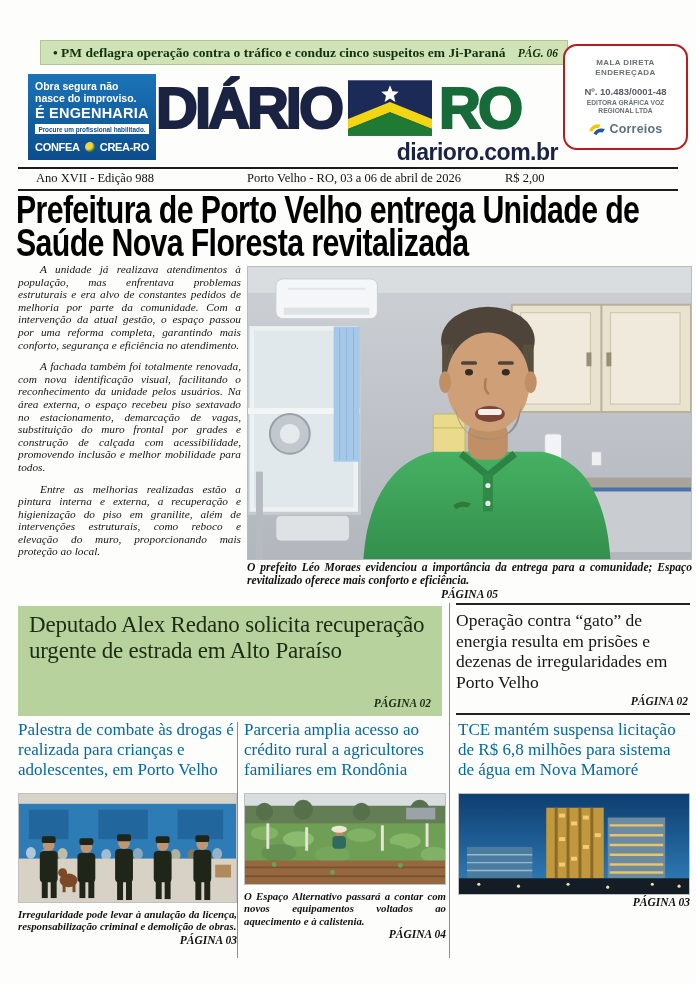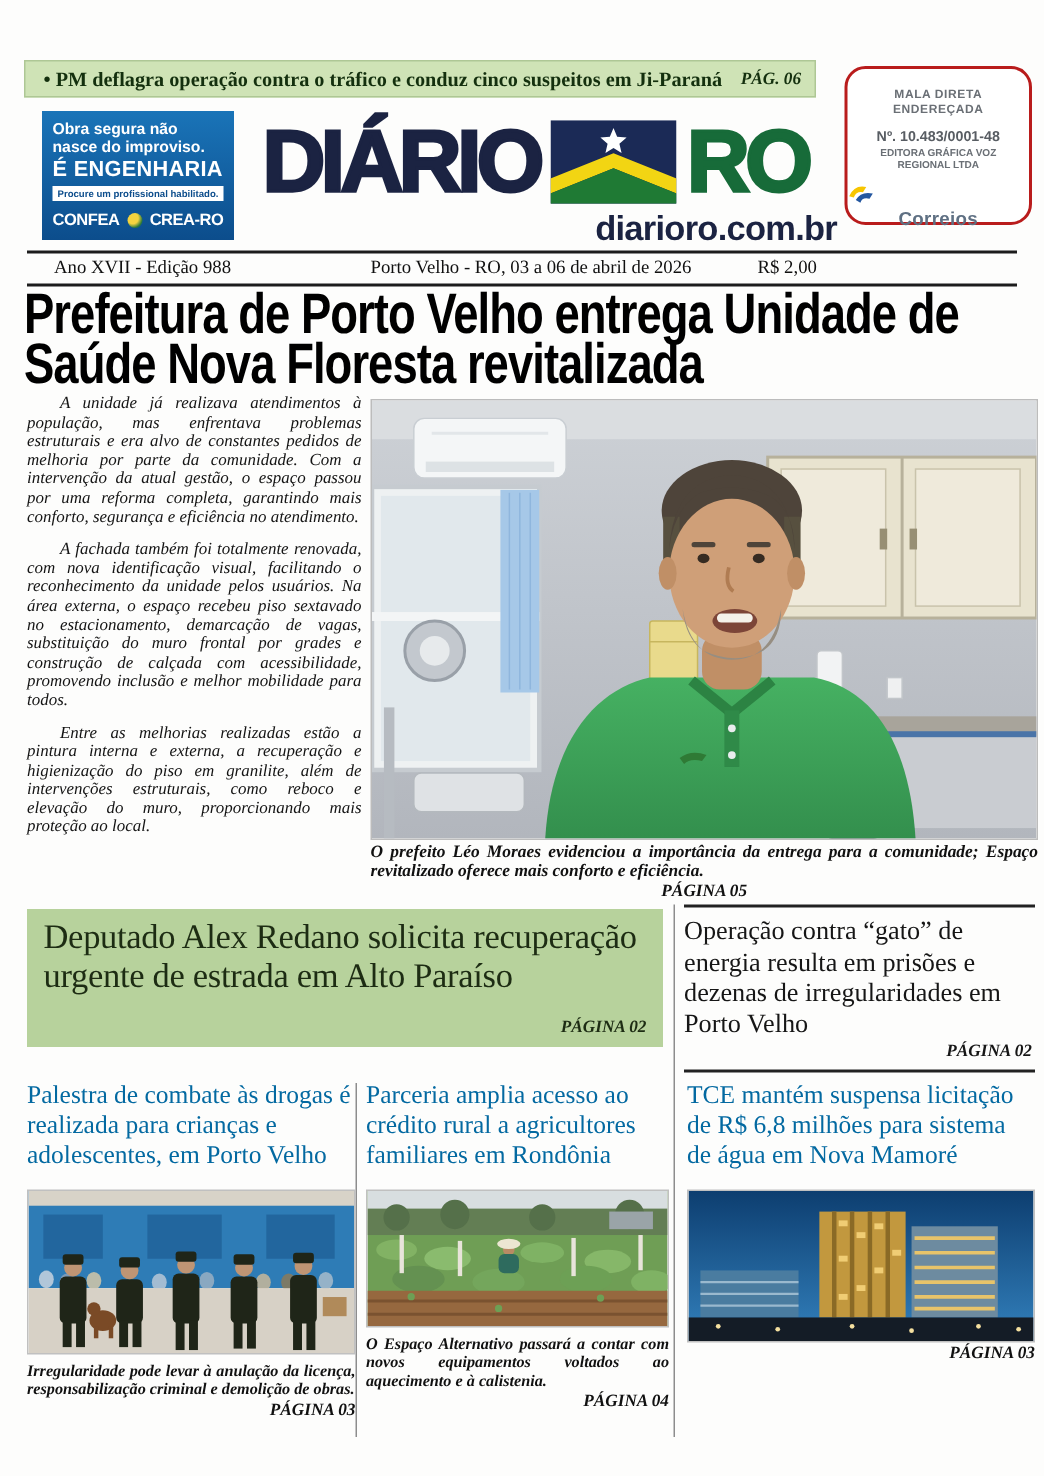--- a/index.html
+++ b/index.html
@@ -1,51 +1,51 @@
 <!DOCTYPE html>
 <html><head>
 <meta charset="utf-8">
 <style>
   * { margin:0; padding:0; box-sizing:border-box; }
   html,body { background:#e9e9e9; }
   .page { position:relative; width:696px; height:984px; background:#fdfdfc;
           font-family:"Liberation Serif", serif; color:#111; overflow:hidden; margin:0 auto; }
 
   
-  .banner { position:absolute; left:16px; top:40px; width:528px; height:25px;
+  .banner { position:absolute; left:40px; top:40px; width:528px; height:25px;
             background:#cfe3b6; border:1px solid #aec795; display:flex; align-items:center; }
   .banner-text { font-weight:bold; font-size:13.5px; color:#14300e; padding-left:12px; white-space:nowrap; }
   .banner-page { font-weight:bold; font-style:italic; font-size:11.5px; color:#14300e; margin-left:auto; padding-right:9px; }
 
   
   .mailbox { position:absolute; left:563px; top:44px; width:125px; height:106px;
              border:2px solid #b91c1c; border-radius:14px; text-align:center;
              font-family:"Liberation Sans", sans-serif; color:#6a6f75; background:#fff; }
   .mb-l1 { margin-top:12px; font-size:8px; font-weight:bold; letter-spacing:.4px; line-height:10px; }
   .mb-num { margin-top:8px; font-size:9.5px; font-weight:bold; color:#585d63; }
   .mb-co  { font-size:6.7px; font-weight:bold; margin-top:2px; line-height:8px; }
-  .correios { display:flex; justify-content:center; gap:3px; margin-top:7px;flex-direction:column; }
+  .correios { display:flex; align-items:center; justify-content:center; gap:3px; margin-top:7px; }
   .correios-text { font-weight:bold; font-size:12.5px; color:#5f7083; letter-spacing:.2px; }
 
   
   .ad { position:absolute; left:28px; top:74px; width:128px; height:86px; padding:6px 7px;
         background:linear-gradient(180deg,#1a74b8,#0c4d8c); color:#fff;
         font-family:"Liberation Sans", sans-serif; }
   .ad-l { font-size:10.5px; font-weight:bold; line-height:12px; }
   .ad-big { font-size:14.5px; font-weight:bold; letter-spacing:.2px; margin-top:1px; }
   .ad-strip { background:#fff; color:#0c4d8c; font-size:6.4px; font-weight:bold; text-align:center;
               margin-top:3px; padding:2px 0 1px; }
   .ad-brands { display:flex; align-items:center; justify-content:space-between; margin-top:7px;
                font-weight:bold; font-size:11px; letter-spacing:-.3px; }
   .ad-circle { width:10px; height:10px; border-radius:50%;
                background:radial-gradient(circle at 35% 35%, #f5d33f 40%, #2d7a3a 70%); flex:none; }
 
   
   .masthead { position:absolute; left:156px; top:76px; width:402px; height:64px;
-              display:flex; align-items:center; justify-content:center; gap:7px; }
+              display:flex; align-items:center; gap:7px; }
   .mh-title { font-family:"Liberation Sans", sans-serif; font-weight:bold; font-size:58px;
               letter-spacing:-3px; color:#1b2342; -webkit-text-stroke:2.2px #1b2342; line-height:1; }
   .mh-ro { color:#176b39; -webkit-text-stroke:2.2px #176b39; }
   .flag { width:84px; height:56px; flex:none; }
   .site { position:absolute; left:156px; top:139px; width:402px; text-align:right;
           font-family:"Liberation Sans", sans-serif; font-weight:bold; font-size:23px;
           color:#1b2342; letter-spacing:-.5px; }
 
   
   .rule { position:absolute; left:18px; width:660px; height:2px; background:#1c1c1c; }
@@ -67,21 +67,21 @@
   .lead p { margin-bottom:9px; text-indent:22px; }
   .main-photo { position:absolute; left:247px; top:266px; width:445px; height:294px;
                 border:1px solid #bcbcbc; }
   .main-caption { position:absolute; left:247px; top:562px; width:445px;
                   font-weight:bold; font-style:italic; font-size:11.6px; line-height:12.9px;
                   text-align:justify; }
   .pg { font-weight:bold; font-style:italic; font-size:11.5px; }
   .main-caption .pg { display:block; text-align:center; }
 
   
-  .green-box { position:absolute; left:18px; top:606px; width:424px; height:92px;
+  .green-box { position:absolute; left:18px; top:606px; width:424px; height:110px;
                background:#b7d29c; padding:6px 11px; }
   .green-h { font-size:23px; line-height:25.5px; color:#1d2c13; letter-spacing:-.2px; }
   .green-box .pg { position:absolute; right:11px; bottom:7px; color:#1d2c13; }
 
   
   .rule-c { position:absolute; left:456px; top:603px; width:234px; height:2px; background:#222; }
   .rule-d { position:absolute; left:456px; top:713px; width:234px; height:2px; background:#222; }
   .energy { position:absolute; left:456px; top:610px; width:234px;
             font-size:17.5px; line-height:20.5px; color:#161616; }
   .energy .pg { position:absolute; right:2px; top:81px; }

